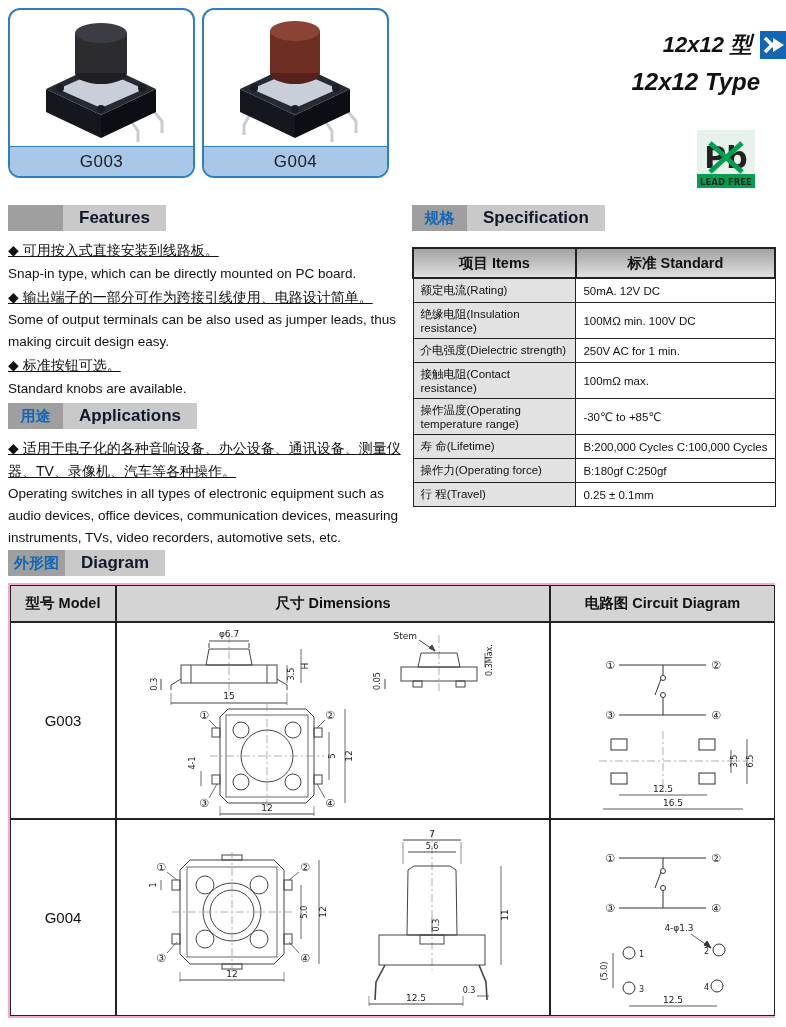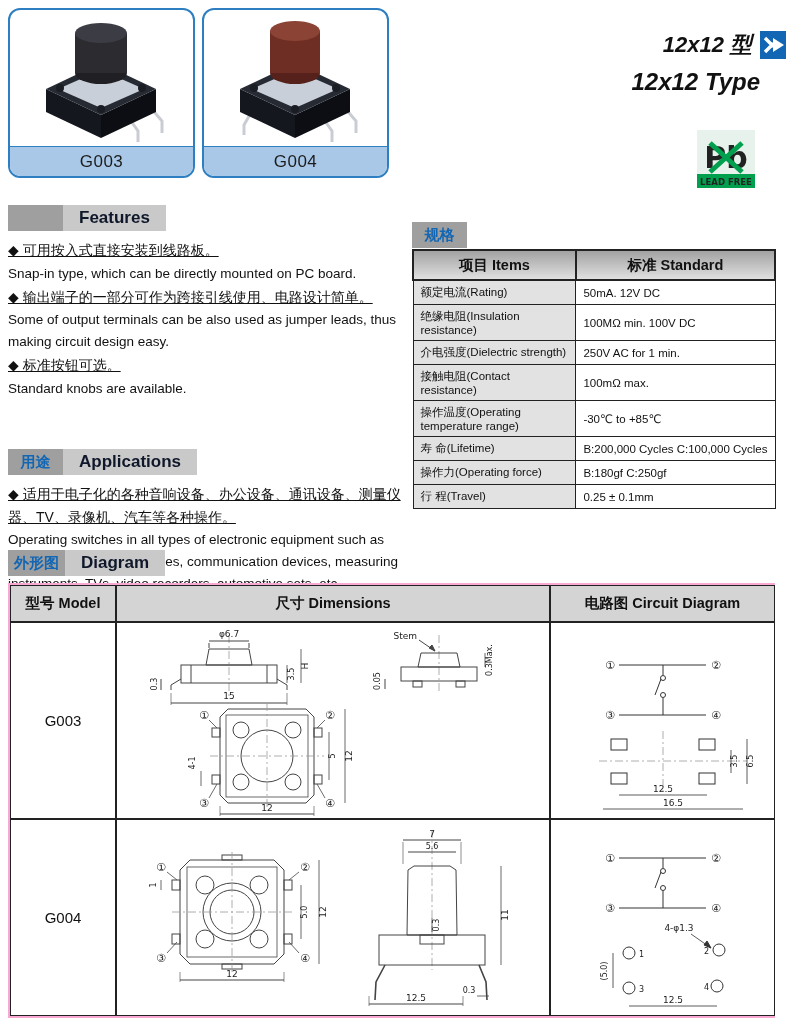--- a/index.html
+++ b/index.html
@@ -25,28 +25,28 @@
   .leadfree { position:absolute; left:697px; top:130px; }
 
   
   .sec-head { display:flex; height:26px; font-weight:bold; }
   .sec-chip { background:#9f9f9f; color:#1266b3; display:flex; align-items:center; justify-content:center;
               font-size:15px; padding:0 6px; min-width:55px; }
   .sec-bar  { background:#c9c9c9; color:#0f172a; display:flex; align-items:center;
               font-size:17px; padding:0 16px; }
 
   .features { position:absolute; left:8px; top:205px; width:402px; }
-  .apps     { position:absolute; left:8px; top:403px; width:404px;margin-top:46px; }
+  .apps     { position:absolute; left:8px; top:403px; width:404px; }
   .bodytext { margin-top:8px; font-size:13.5px; line-height:1.62; color:#111; }
   .bodytext p { margin:1px 0; }
   .bodytext p.cn { font-size:14px;text-decoration:underline; }
 
   
-  .spec { position:absolute; left:412px; top:222px; width:364px; }
-  .spec table { border-collapse:collapse; width:364px; margin-top:1px; }
+  .spec { position:absolute; left:412px; top:205px; width:364px; }
+  .spec table { border-collapse:collapse; width:364px; margin-top:16px; }
   .spec th { background:linear-gradient(180deg,#a2a2a2,#e0e0e0); border:2px solid #222;
              font-size:14.5px; font-weight:bold; height:30px; color:#111; }
   .spec td { border:1.5px solid #222; font-size:11.5px; padding:4px 7px; height:24px; color:#111; }
   .spec td.item { background:#e2e2e2; width:212px; }
   .spec td.std  { background:#fff; white-space:nowrap; }
 
   
   .diag-head { position:absolute; left:8px; top:550px; }
   .dgrid { position:absolute; left:8px; top:583px; width:767px;
            display:grid; grid-template-columns:106px 434px 225px; grid-template-rows:37px 197px 197px;
@@ -156,20 +156,21 @@
     </div>
     <div class="bodytext">
       <p class="cn">◆ 适用于电子化的各种音响设备、办公设备、通讯设备、测量仪器、TV、录像机、汽车等各种操作。</p>
       <p>Operating switches in all types of electronic equipment such as audio devices, office devices, communication devices, measuring instruments, TVs, video recorders, automotive sets, etc.</p>
     </div>
   </div>
 
   <div class="spec">
     <div class="sec-head">
       <div class="sec-chip">规格</div>
+      <div class="sec-bar">Specification</div>
     </div>
     <table>
       <tbody>
           <tr>
         <th>项目 Items</th>
         <th>标准 Standard</th>
       </tr>
       <tr>
         <td class="item">额定电流(Rating)</td>
         <td class="std">50mA. 12V DC</td>

